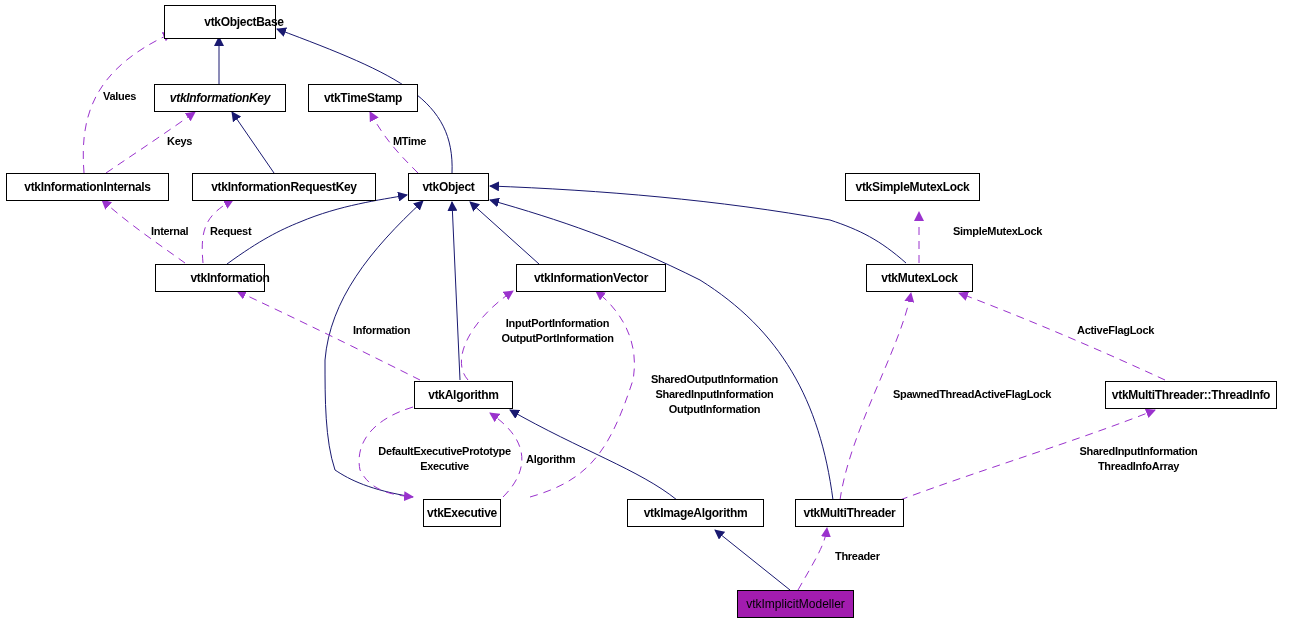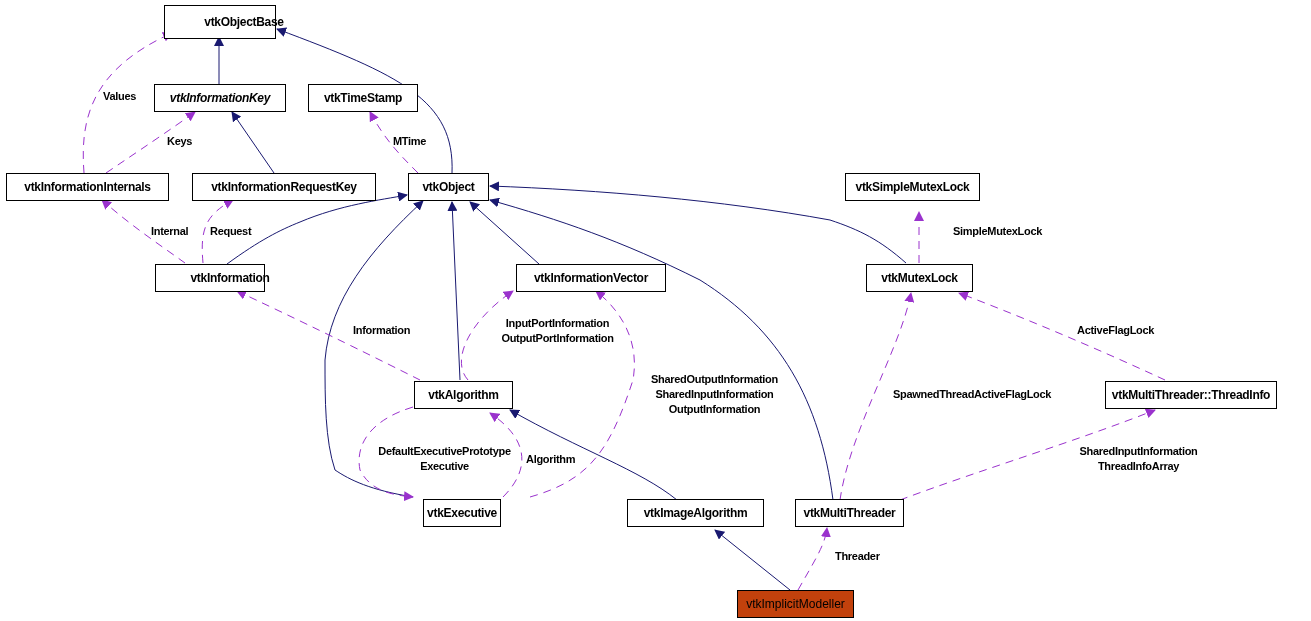--- a/index.html
+++ b/index.html
@@ -3,21 +3,21 @@
 <meta charset="utf-8">
 <style>
   html, body { margin: 0; padding: 0; background: #ffffff; }
   body { width: 1311px; height: 621px; position: relative; overflow: hidden;
          font-family: "Liberation Sans", sans-serif; }
   svg.edges { position: absolute; left: 0; top: 0; }
   .node { position: absolute; box-sizing: border-box; border: 1px solid #000;
           background: #fff; font-size: 12px; color: #000; display: flex;
           align-items: center; justify-content: center; white-space: nowrap;
           font-weight: bold; letter-spacing: -0.3px; }
-  .node.focus { background: #c2410c; font-weight: normal; letter-spacing: 0; }
+  .node.focus { background: #a21caf; font-weight: normal; letter-spacing: 0; }
   .label { position: absolute; font-size: 11px; font-weight: bold; color: #000;
            text-align: center; white-space: nowrap; line-height: 15px; letter-spacing: -0.3px; }
 </style>
 </head>
 <body>
 
 <svg class="edges" width="1311" height="621">
   <defs>
     <marker id="ah-blue" markerWidth="10" markerHeight="10" refX="9" refY="5" orient="auto" markerUnits="userSpaceOnUse">
       <path d="M0,0 L10,5 L0,10 Z" fill="#191970"></path>

